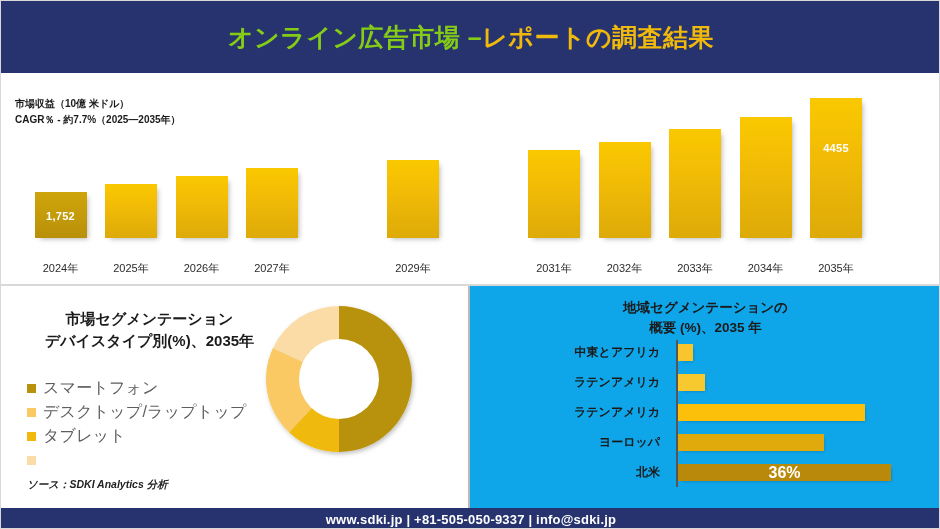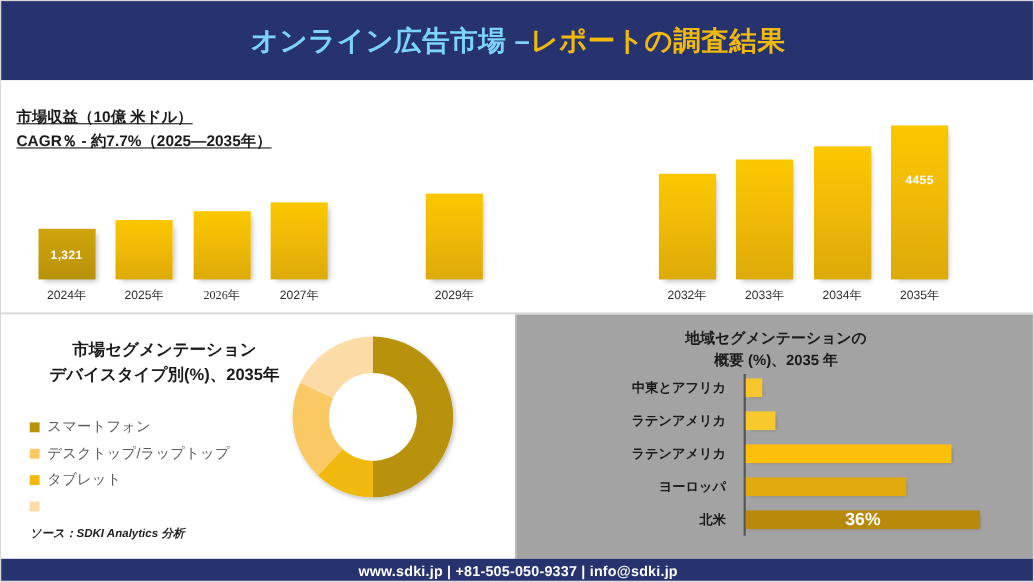--- a/index.html
+++ b/index.html
@@ -37,60 +37,60 @@
     align-items: center;
     justify-content: center;
   }
   .header-title {
     font-size: 25px;
     font-weight: bold;
     letter-spacing: .5px;
     line-height: 1;
     white-space: nowrap;
   }
-  .title-main { color: #7dd3fc; }
+  .title-main { color: #84cc16; }
   .title-accent { color: #f0b90b; }
 
   
   .top-section {
     position: absolute;
     left: 0;
     top: 72px;
     width: 940px;
     height: 211px;
     background: #ffffff;
   }
   .subtitle-block {
     position: absolute;
     left: 14px;
     top: 23px;
     line-height: 1.55;
   }
   .subtitle-line {
-    font-size: 14px;
+    font-size: 10px;
     font-weight: bold;
     color: #1a1a1a;
     white-space: nowrap;
-    text-decoration: underline;
   }
 
   .bars-area {
     position: absolute;
     left: 0;
     top: 0;
     width: 940px;
     height: 211px;
   }
   .bar-col {
     position: absolute;
     bottom: 8px;
     width: 63px;
     display: flex;
     flex-direction: column;
     align-items: center;
+    gap: 16px;
   }
   .bar-wrap {
     position: relative;
     width: 100%;
     height: 150px;
     display: flex;
     align-items: flex-end;
     justify-content: center;
   }
   .bar {
@@ -138,21 +138,21 @@
     width: 467px;
     height: 222px;
     background: #ffffff;
   }
   .panel-right {
     position: absolute;
     left: 469px;
     top: 285px;
     width: 471px;
     height: 222px;
-    background: #a3a3a3;
+    background: #0ea5e9;
   }
   .divider-v {
     position: absolute;
     left: 467px;
     top: 285px;
     width: 2px;
     height: 222px;
     background: #b9b9b9;
   }
 
@@ -187,21 +187,21 @@
     align-items: center;
     height: 24px;
   }
   .legend-swatch {
     width: 9px;
     height: 9px;
     margin-right: 7px;
     flex: 0 0 auto;
   }
   .legend-text {
-    font-size: 13px;
+    font-size: 16px;
     color: #5d5d5d;
     white-space: nowrap;
     letter-spacing: .2px;
   }
   .source-text {
     position: absolute;
     left: 26px;
     top: 192px;
     font-size: 10.5px;
     font-weight: bold;
@@ -314,48 +314,54 @@
 
   <div class="top-section">
     <div class="subtitle-block">
       <div class="subtitle-line">市場収益（10億 米ドル）</div>
       <div class="subtitle-line">CAGR％ - 約7.7%（2025―2035年）</div>
     </div>
     <div class="bars-area" id="revenue-bars">
         <div class="bar-col" style="left: 28px;">
           <div class="bar-wrap">
             <div class="bar first" style="height: 46px;">
-              <div class="bar-value low">1,321</div>
+              <div class="bar-value low">1,752</div>
             </div>
           </div>
           <div class="bar-label">2024年</div>
         </div>
         <div class="bar-col" style="left: 98.5px;">
           <div class="bar-wrap">
             <div class="bar" style="height: 54px;"></div>
           </div>
           <div class="bar-label">2025年</div>
         </div>
-        <div class="bar-col" style="left: 169px; font-family: Liberation Serif, serif;">
+        <div class="bar-col" style="left: 169px;">
           <div class="bar-wrap">
             <div class="bar" style="height: 62px;"></div>
           </div>
           <div class="bar-label">2026年</div>
         </div>
         <div class="bar-col" style="left: 239.5px;">
           <div class="bar-wrap">
             <div class="bar" style="height: 70px;"></div>
           </div>
           <div class="bar-label">2027年</div>
         </div>
         <div class="bar-col" style="left: 380.5px;">
           <div class="bar-wrap">
             <div class="bar" style="height: 78px;"></div>
           </div>
           <div class="bar-label">2029年</div>
+        </div>
+        <div class="bar-col" style="left: 521.5px;">
+          <div class="bar-wrap">
+            <div class="bar" style="height: 88px;"></div>
+          </div>
+          <div class="bar-label">2031年</div>
         </div>
         <div class="bar-col" style="left: 592px;">
           <div class="bar-wrap">
             <div class="bar" style="height: 96px;"></div>
           </div>
           <div class="bar-label">2032年</div>
         </div>
         <div class="bar-col" style="left: 662.5px;">
           <div class="bar-wrap">
             <div class="bar" style="height: 109px;"></div>

